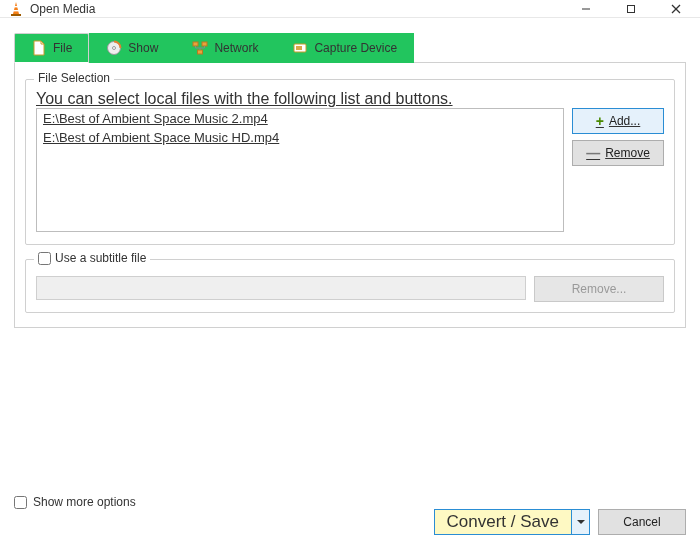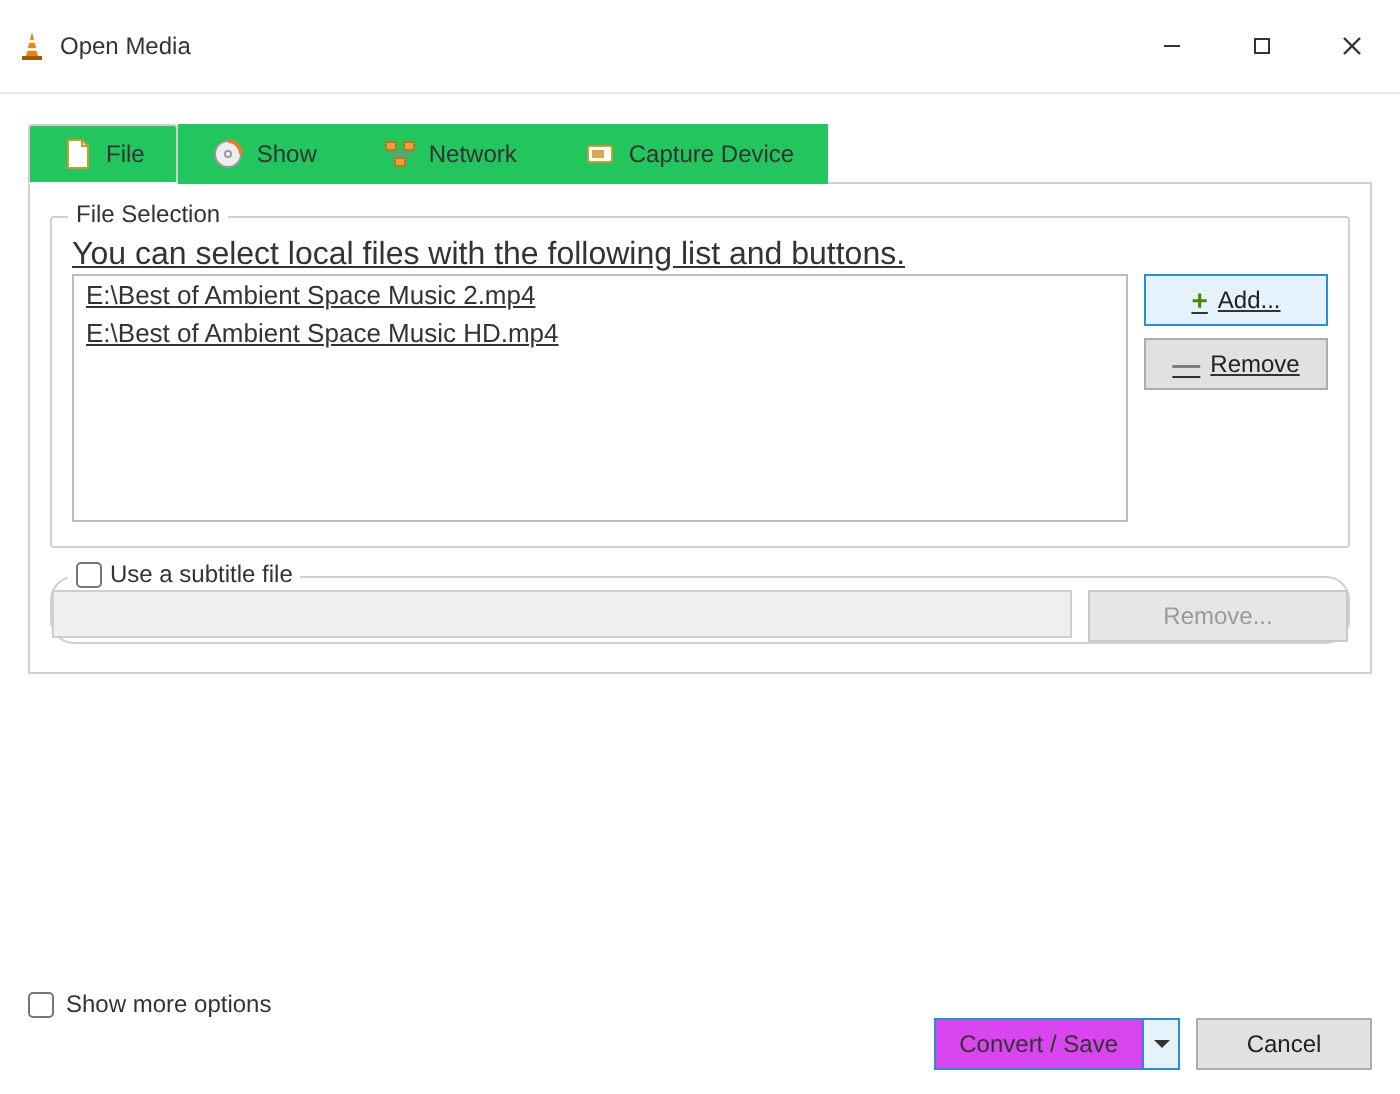--- a/index.html
+++ b/index.html
@@ -6,21 +6,21 @@
     body {
       font-family: "Segoe UI", Tahoma, sans-serif;
       font-size: 12px;
       background: #fff;
       width: 700px;
       height: 547px;
       overflow: hidden;
       color: #333;
     }
     .titlebar {
-      height: 47px;
+      height: 18px;
       display: flex;
       align-items: center;
       padding: 0 2px 0 8px;
       background: #fff;
       border-bottom: 1px solid #e8e8e8;
     }
     .titlebar .app-icon {
       width: 16px; height: 16px; margin-right: 6px;
     }
     .titlebar .title {
@@ -134,21 +134,22 @@
       background: #e6e6e6;
       border: 1px solid #c9c9c9;
       cursor: default;
     }
     .plus-ico { font-weight: bold; color: #4a8a00; font-size: 14px; line-height: 1; }
     .minus-ico { font-weight: bold; color: #777; font-size: 14px; line-height: 1; }
     
     .subtitle-box {
       margin-top: 14px;
       border: 1px solid #d0d0d0;
-      border-radius: 12px;
+      border-radius: 2px;
+      padding: 10px;
       position: relative;
     }
     .subtitle-box .check-row {
       position: absolute;
       top: -9px; left: 8px;
       background: #fff;
       padding: 0 4px;
       display: flex; align-items: center; gap: 4px;
       font-size: 12px;
     }
@@ -182,24 +183,24 @@
       display: flex;
       justify-content: flex-end;
       gap: 8px;
     }
     .split-btn {
       display: flex;
       height: 26px;
     }
     .split-btn .main {
       border: 1px solid #2a8dd4;
-      background: #d946ef;
+      background: #fef9c3;
       padding: 0 12px;
       display: flex; align-items: center;
-      font-size: 12px;
+      font-size: 17px;
     }
     .split-btn .drop {
       border: 1px solid #2a8dd4;
       border-left: none;
       background: #e5f1fb;
       width: 18px;
       display: flex; align-items: center; justify-content: center;
     }
     .cancel-btn {
       width: 88px;

